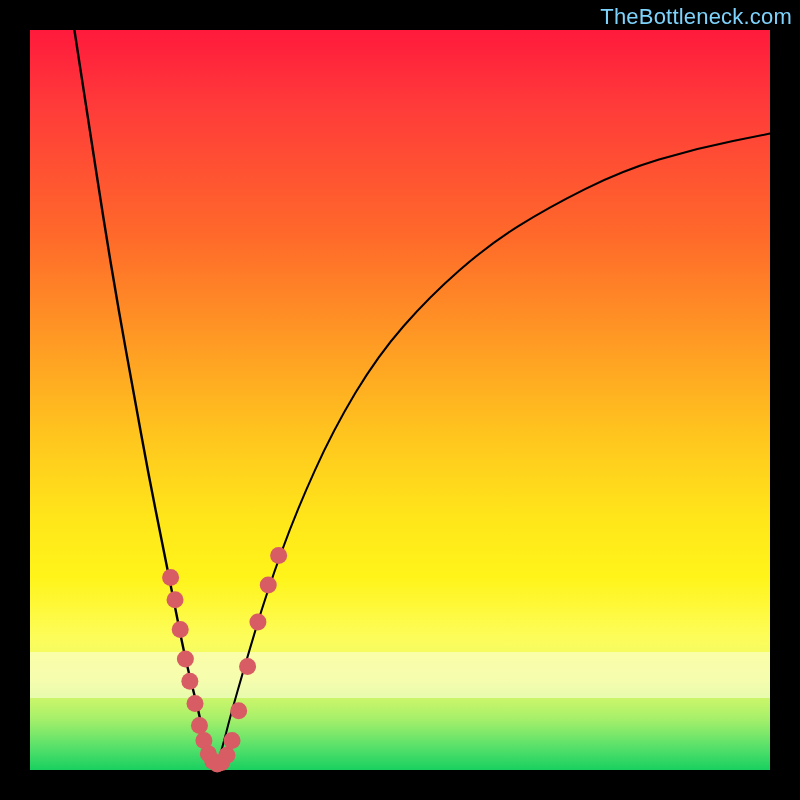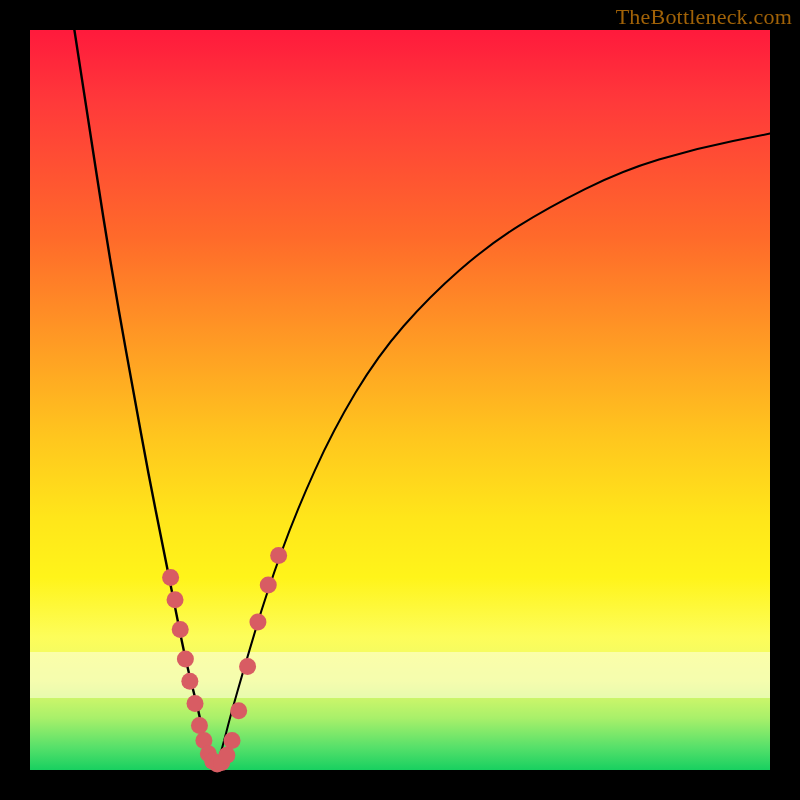--- a/index.html
+++ b/index.html
@@ -66,25 +66,24 @@
   .curve.thin {
     stroke-width: 2;
   }
   .dot {
     fill: #d85c63; 
   }
   .watermark {
     position: absolute;
     top: 4px;
     right: 8px;
-    color: #a16207;
+    color: #7dd3fc;
     font-size: 22px;
     letter-spacing: 0.2px;
     user-select: none;
-    font-family: Liberation Serif, serif;
   }
 </style>
 </head>
 <body>
 
 <div class="stage">
 
   <div class="plot-area">
     <div class="pale-band"></div>
     <svg class="curves" viewBox="0 0 740 740">

